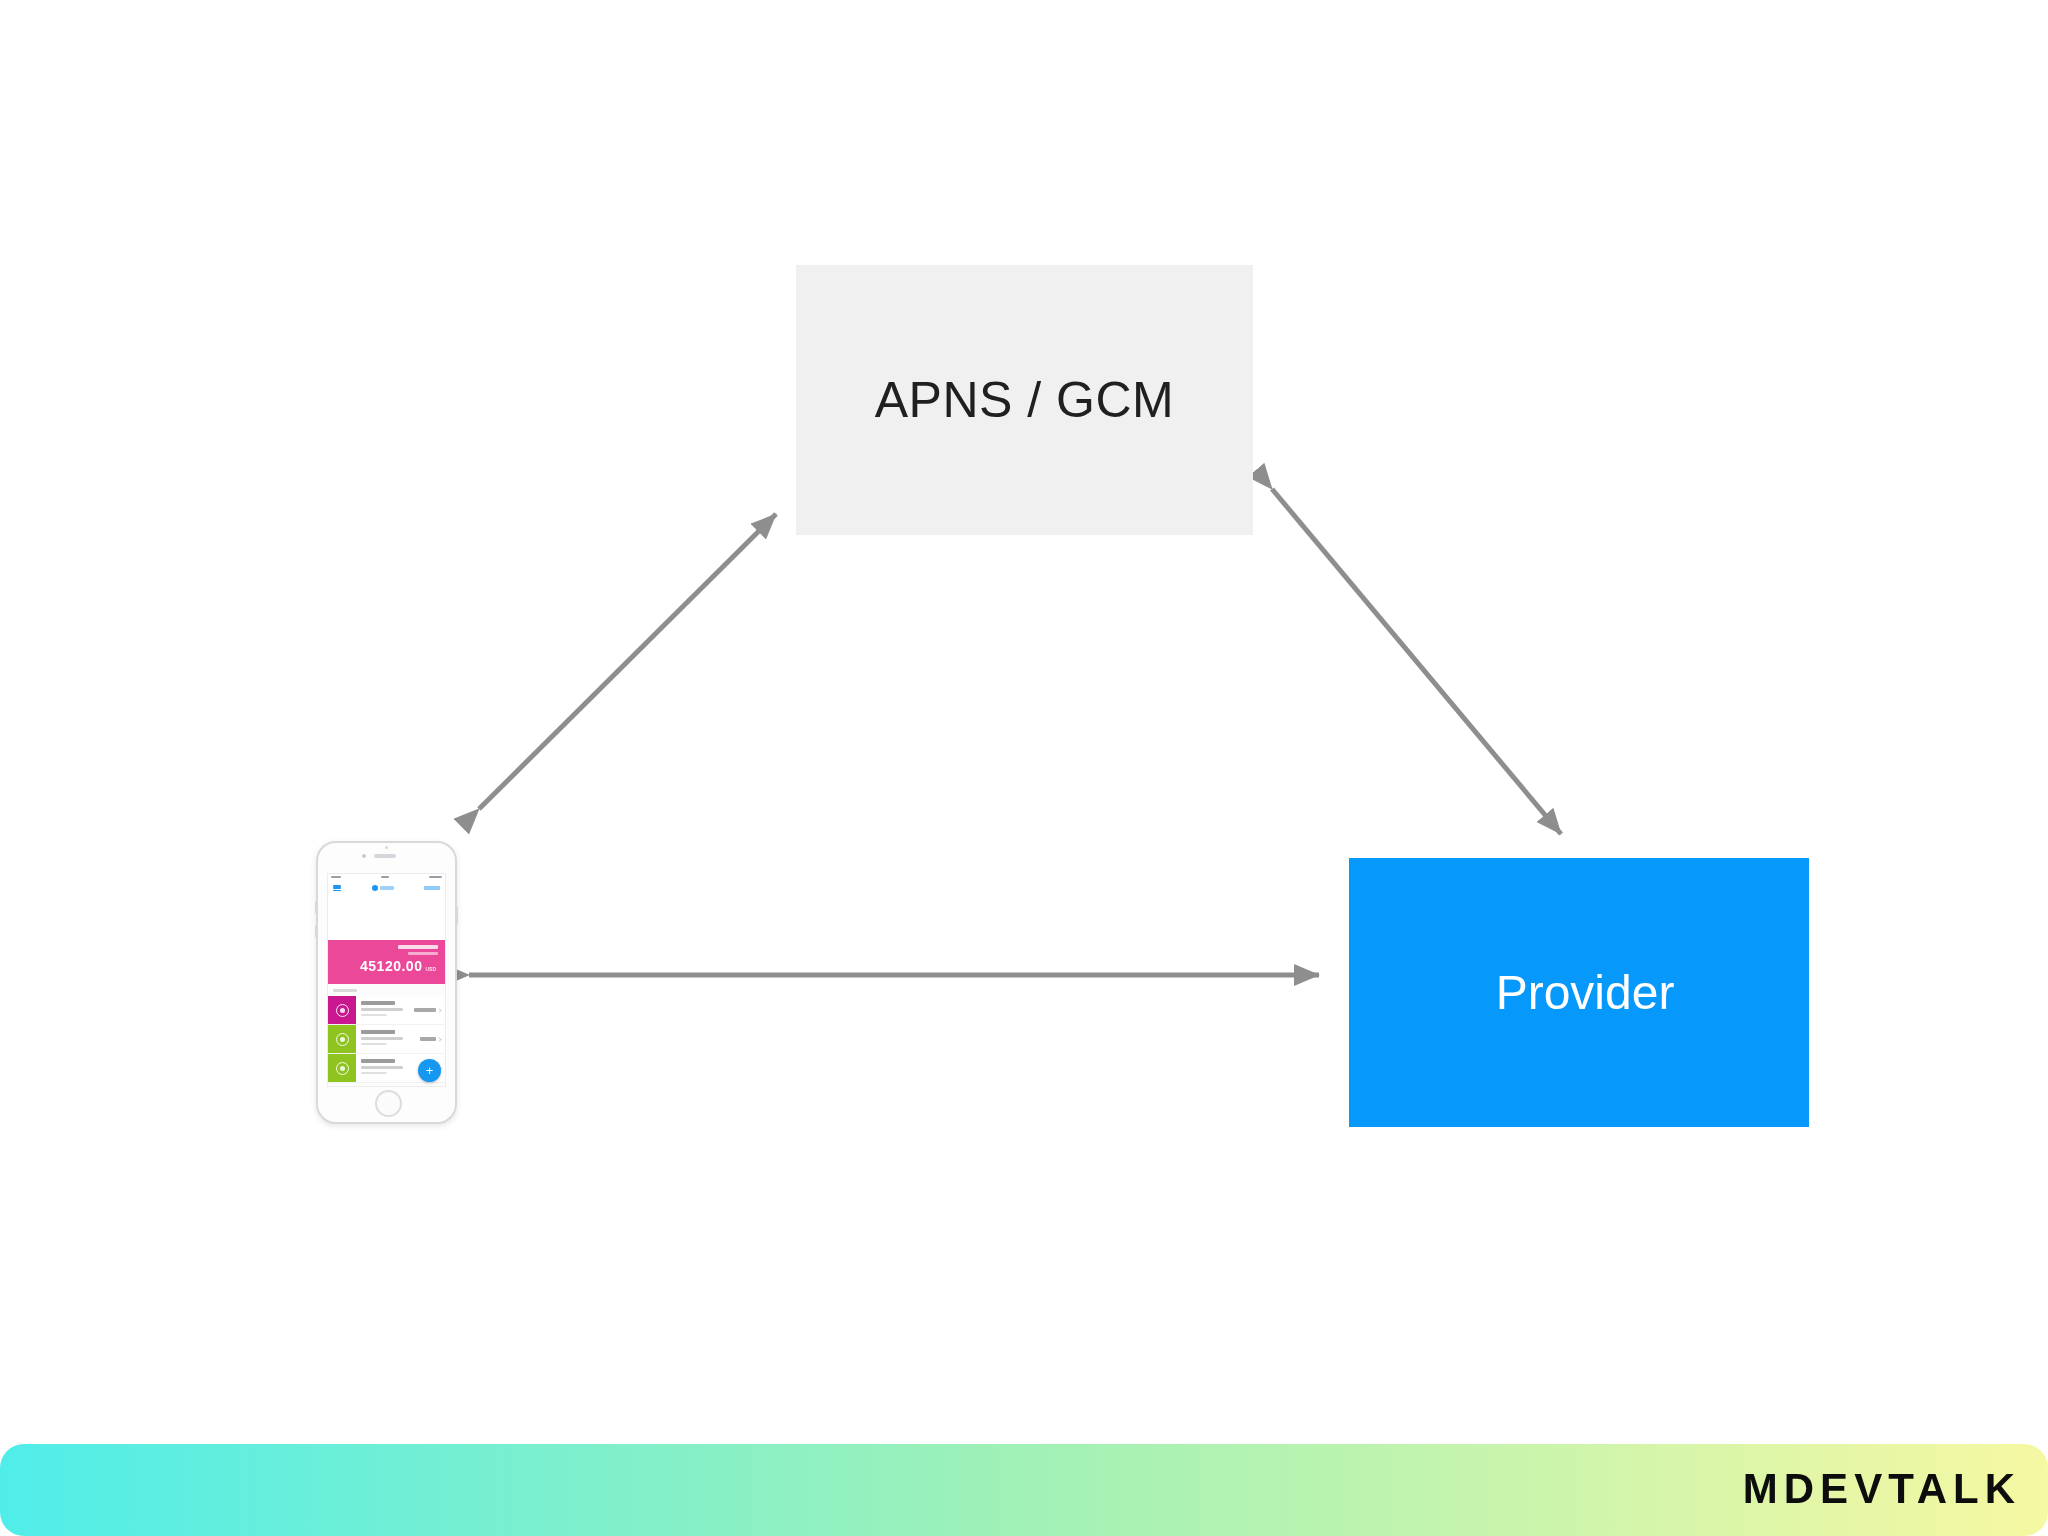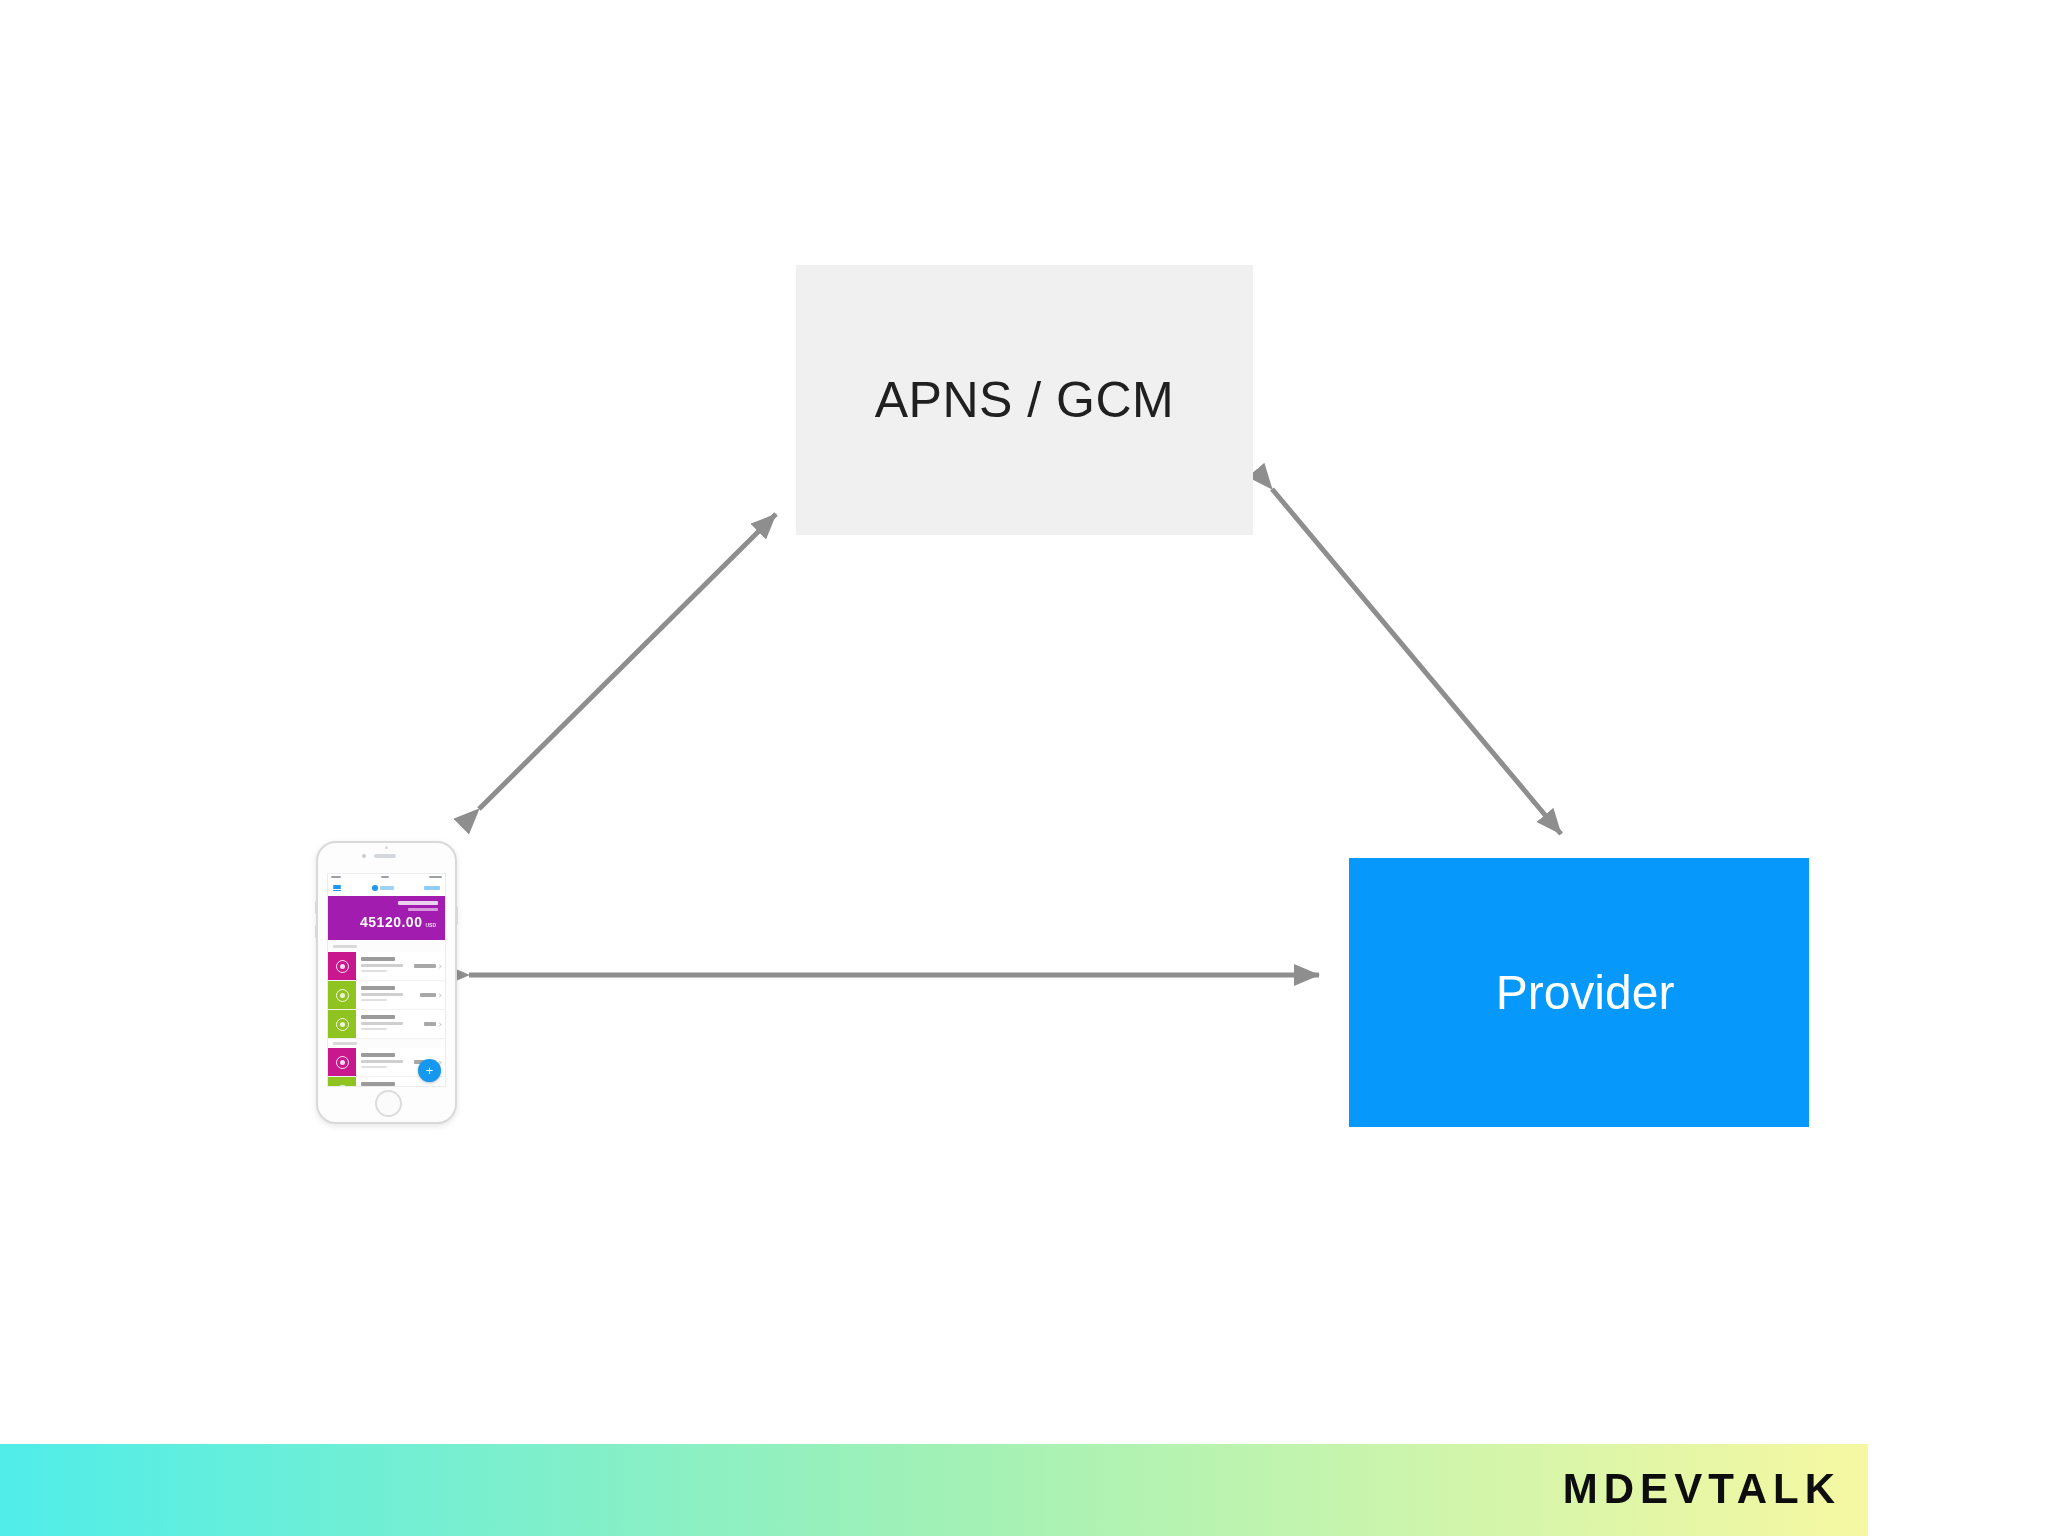--- a/index.html
+++ b/index.html
@@ -74,21 +74,21 @@
   .txn-amt .chev { width:3px; height:3px; border-right:1px solid #cccccc; border-top:1px solid #cccccc; transform:rotate(45deg); }
   .txn:nth-child(1) .amt { width:22px; }
   .txn:nth-child(2) .amt { width:16px; }
   .txn:nth-child(3) .amt { width:12px; }
 
   .fab { position:absolute; left:90px; top:185px; width:23px; height:23px; border-radius:50%;
          background:#1798f0; color:#ffffff; display:flex; align-items:center; justify-content:center;
          font-size:13px; font-weight:400; box-shadow:0 1px 3px rgba(0,0,0,0.25); line-height:1; }
 
   
-  .footer { position:absolute; left:0; top:1444px; width:1868px; height:92px; }
+  .footer { position:absolute; left:0; top:1444px; width:2048px; height:92px;border-radius:24px; }
   .brand { position:absolute; right:27px; top:50%; transform:translateY(-52%);
            font-size:42px; font-weight:700; letter-spacing:6px; }
 </style>
 </head>
 <body>
 
 <div class="slide">
 
   <svg class="connectors" viewBox="0 0 2048 1536">
     <defs>
@@ -128,21 +128,21 @@
             <i></i>
             <i></i>
             <i></i>
           </span>
         <span class="applogo">
             <span class="dot"></span>
             <span class="word"></span>
           </span>
         <span class="nav-right"></span>
       </div>
-      <div class="balance" id="balance-panel" style="background: #a21caf;">
+      <div class="balance" id="balance-panel" style="background: #ec4899; margin-top: 44px;">
         <span class="bal-line1"></span>
         <span class="bal-line2"></span>
         <div class="bal-amount-row">
           <span class="bal-amount">45120.00</span>
           <span class="bal-cur">USD</span>
         </div>
       </div>
       <div class="section">
           <span class="sec-bar"></span>
         </div>

